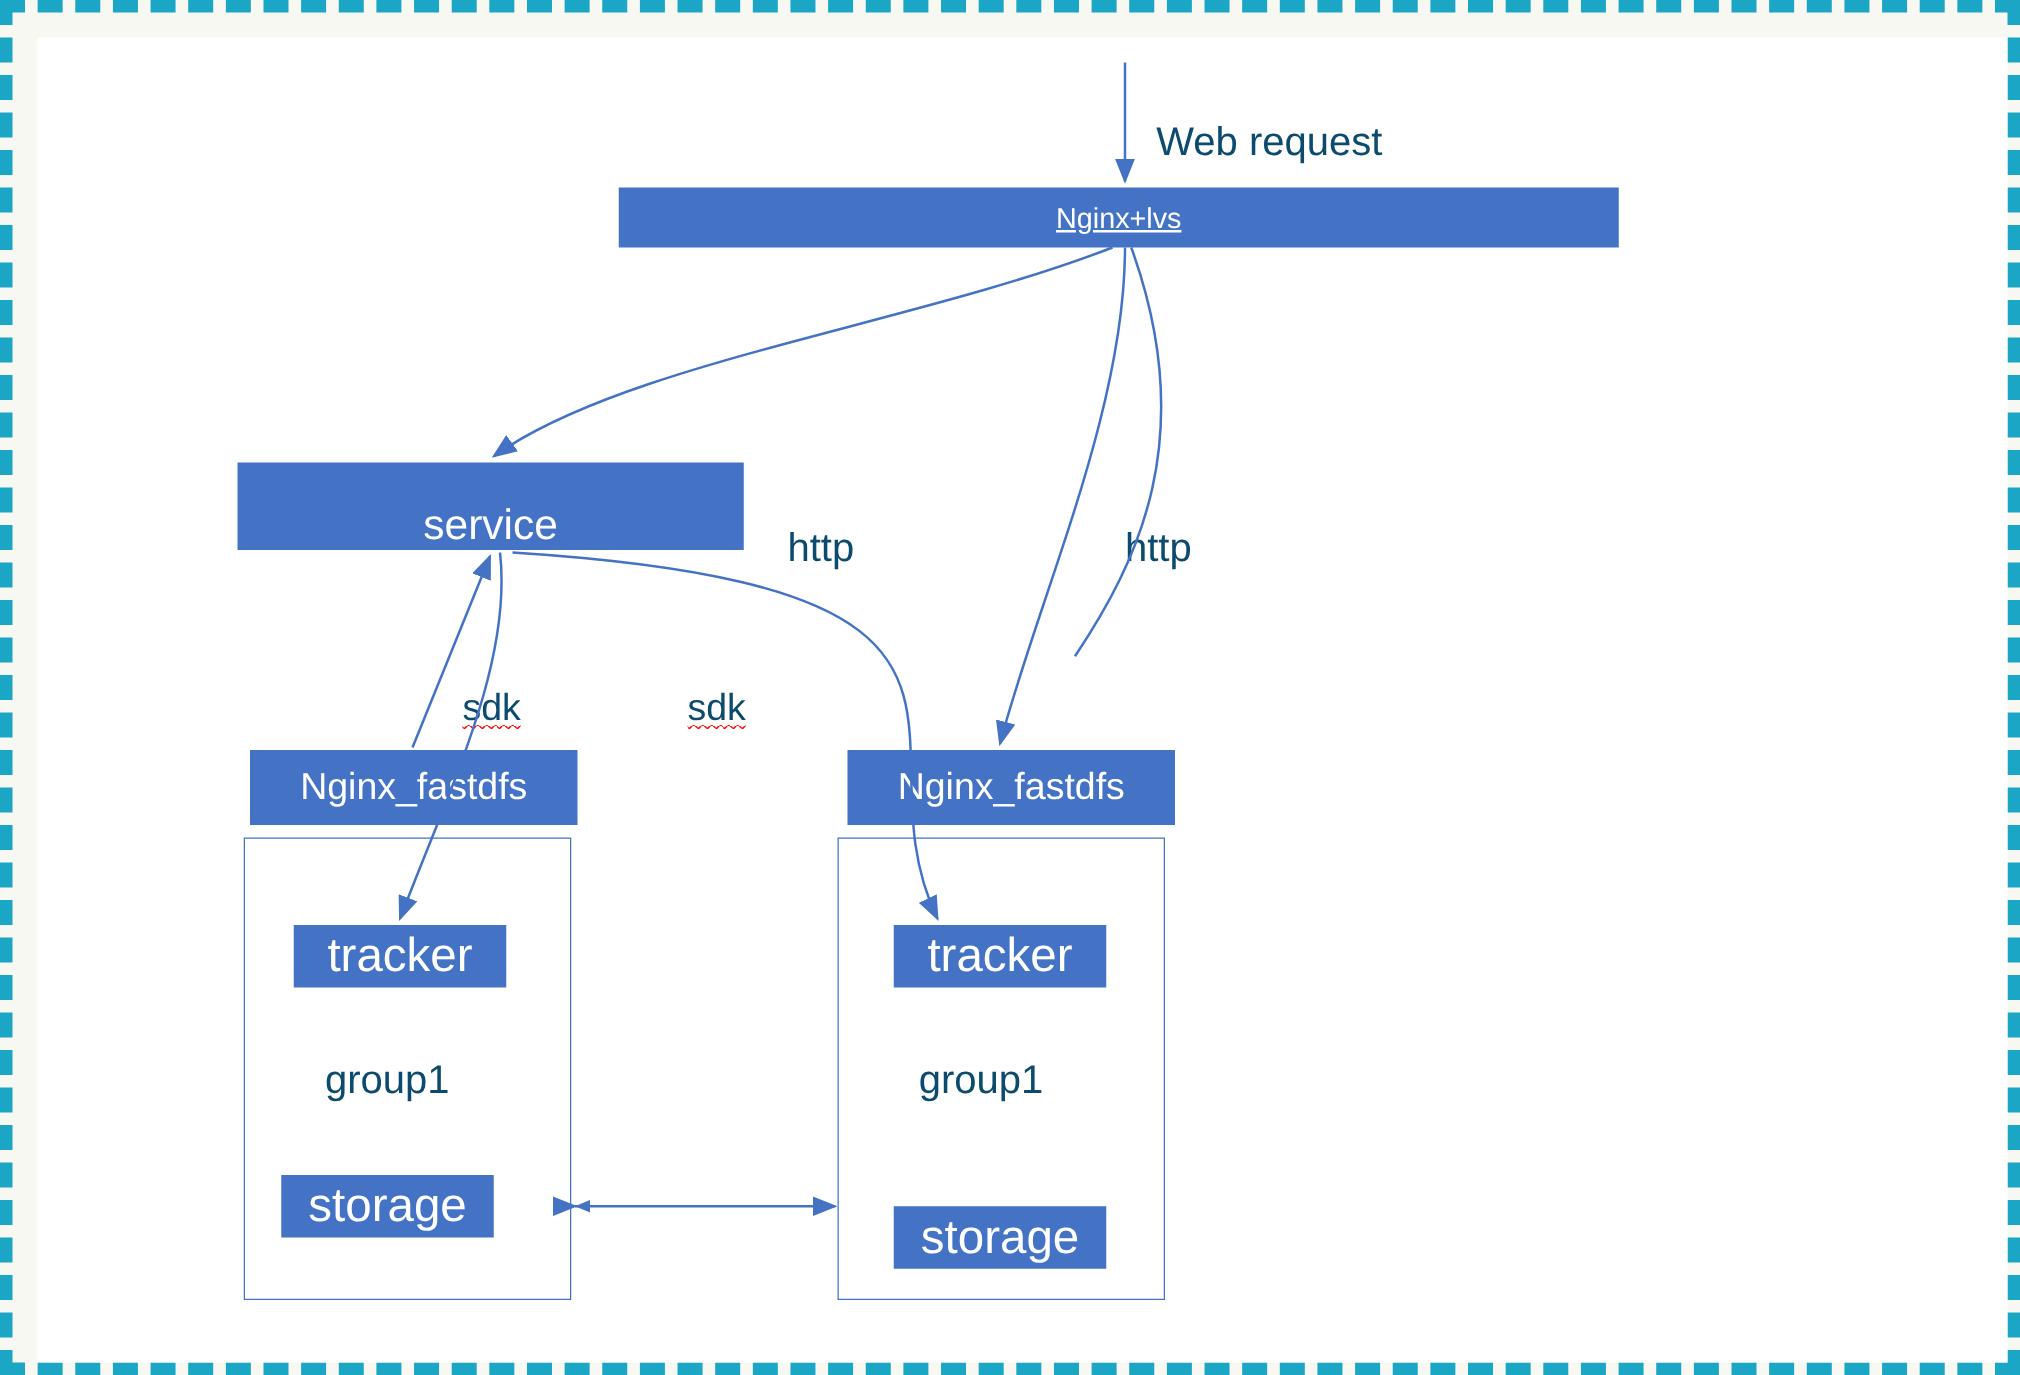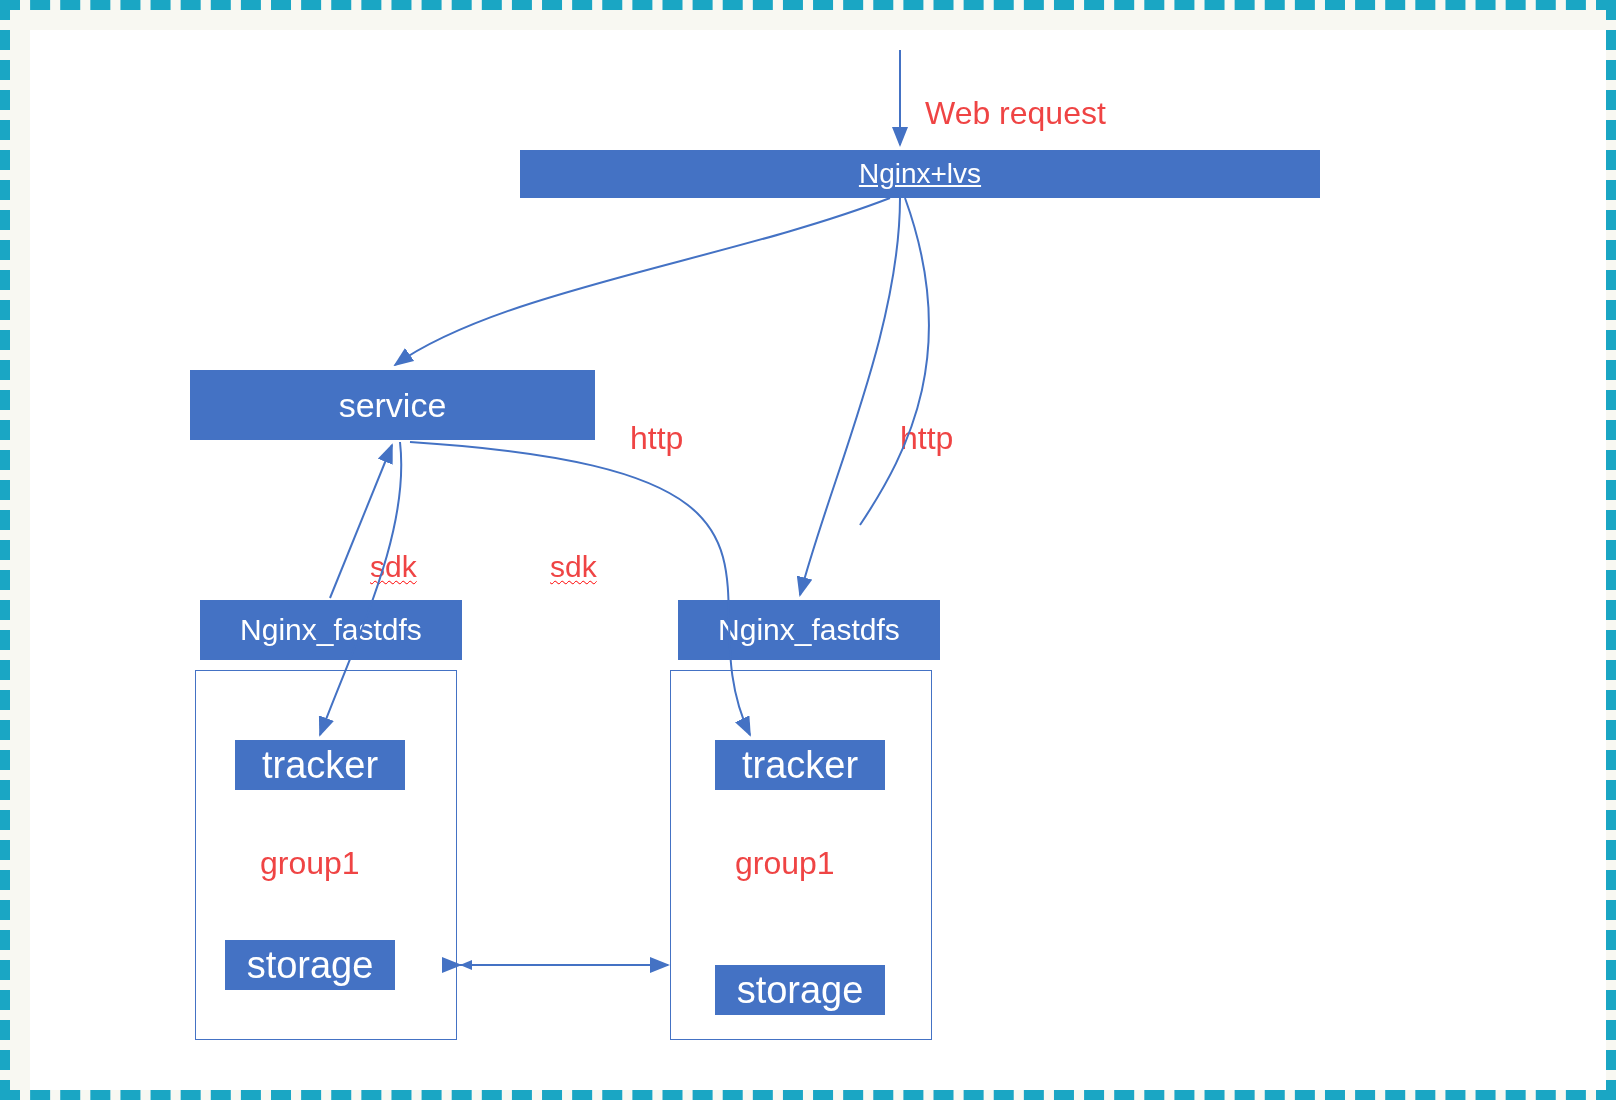--- a/index.html
+++ b/index.html
@@ -39,21 +39,21 @@
     box-sizing: border-box;
   }
   .group-box {
     position: absolute;
     background: none;
     border: 1.5px solid #4472c4;
     box-sizing: border-box;
   }
   .label {
     position: absolute;
-    color: #ef4444;
+    color: #0c4a6e;
     font-size: 30px;
     white-space: nowrap;
   }
   .squiggle {
     text-decoration: underline wavy red 1px;
     text-underline-offset: 3px;
   }
   svg.arrows {
     position: absolute;
     left: 0;
@@ -62,25 +62,25 @@
     height: 1060px;
     pointer-events: none;
   }
 </style>
 </head>
 <body>
 
 <div class="outer-frame">
   <div class="canvas">
 
-    <div class="box" style="left:490px; top:120px; width:800px; height:48px; font-size:28px;">
+    <div class="box" style="left:465px; top:120px; width:800px; height:48px; font-size:23px;">
       <span style="text-decoration: underline;">Nginx+lvs</span>
     </div>
 
-    <div class="box" style="left:160px; top:340px; width:405px; height:70px; font-size:34px;">
+    <div class="box" style="left:160px; top:340px; width:405px; height:70px; font-size:34px;align-items:flex-end;">
       <span>service</span>
     </div>
 
     <div class="box" style="left:170px; top:570px; width:262px; height:60px; font-size:30px;">
       <span>Nginx_fastdfs</span>
     </div>
 
     <div class="box" style="left:648px; top:570px; width:262px; height:60px; font-size:30px;">
       <span>Nginx_fastdfs</span>
     </div>

